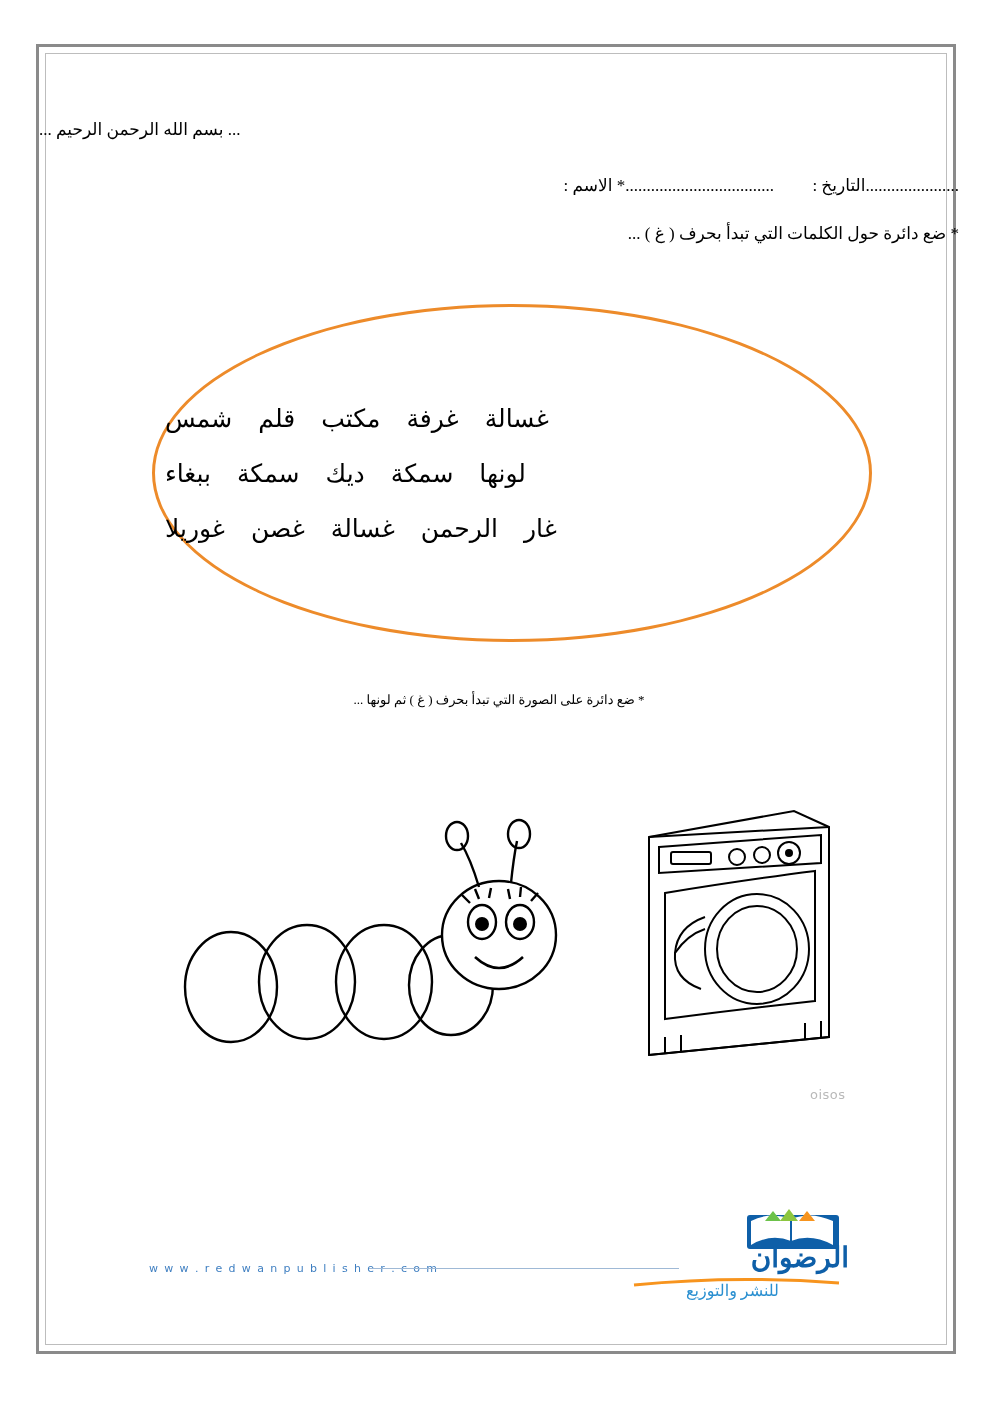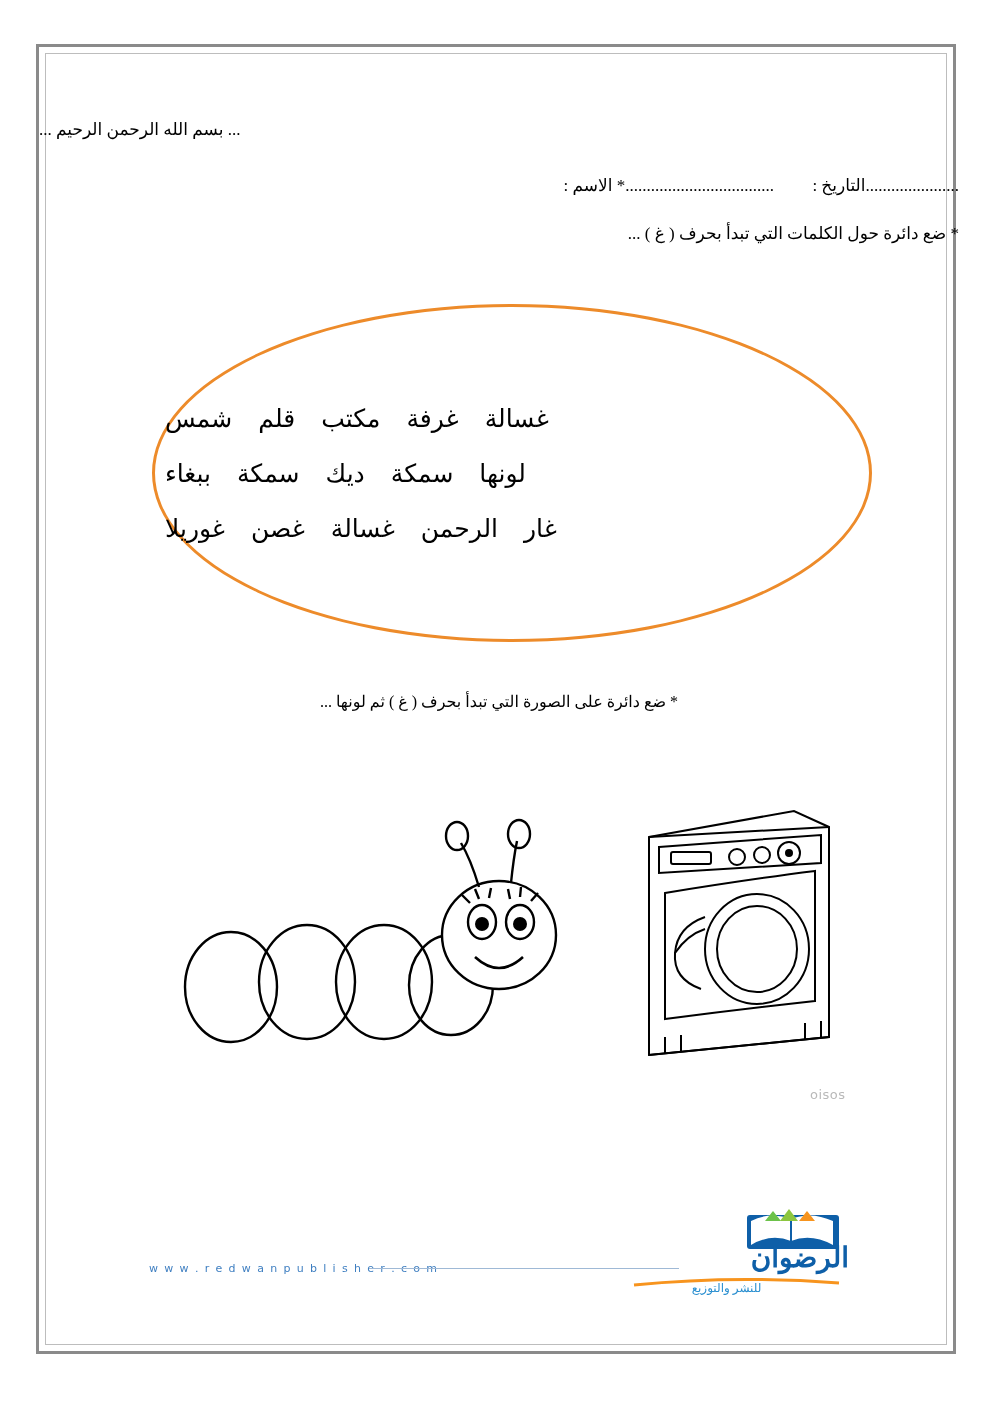--- a/index.html
+++ b/index.html
@@ -123,21 +123,21 @@
   }
   .word-row .w { display: inline-block; margin: 0 13px; }
 
   
   .instruction-2 {
     position: absolute;
     top: 645px;
     right: 0;
     width: 920px;
     text-align: center;
-    font-size: 16px;
+    font-size: 13px;
     direction: rtl;
     color: #000;
   }
 
   
   .images-area {
     position: absolute;
     top: 740px;
     left: 0;
     width: 920px;
@@ -215,25 +215,25 @@
     top: 34px;
     width: 225px;
     text-align: right;
     font-size: 28px;
     font-weight: bold;
     color: #0E5FA8;
     line-height: 1.1;
   }
   .logo-sub {
     position: absolute;
-    right: 10px;
+    right: 4px;
     top: 72px;
     width: 225px;
     text-align: center;
-    font-size: 12px;
+    font-size: 16px;
     color: #2a8fd0;
   }
   .logo-swoosh {
     position: absolute;
     right: 0;
     top: 64px;
     width: 225px;
     height: 10px;
   }
 </style>

